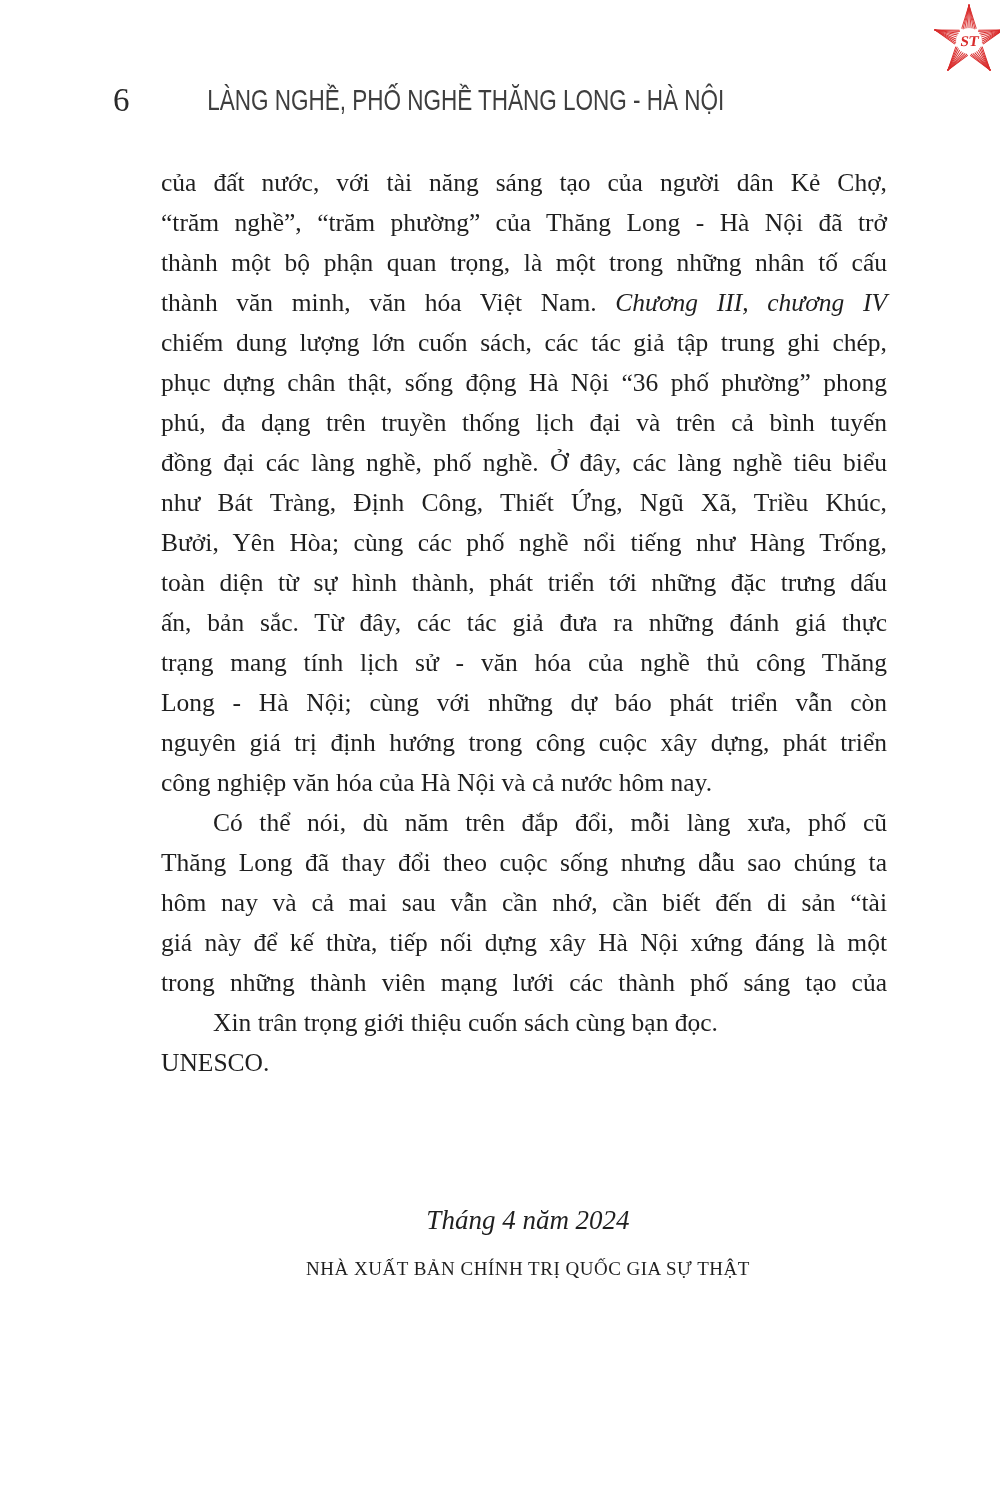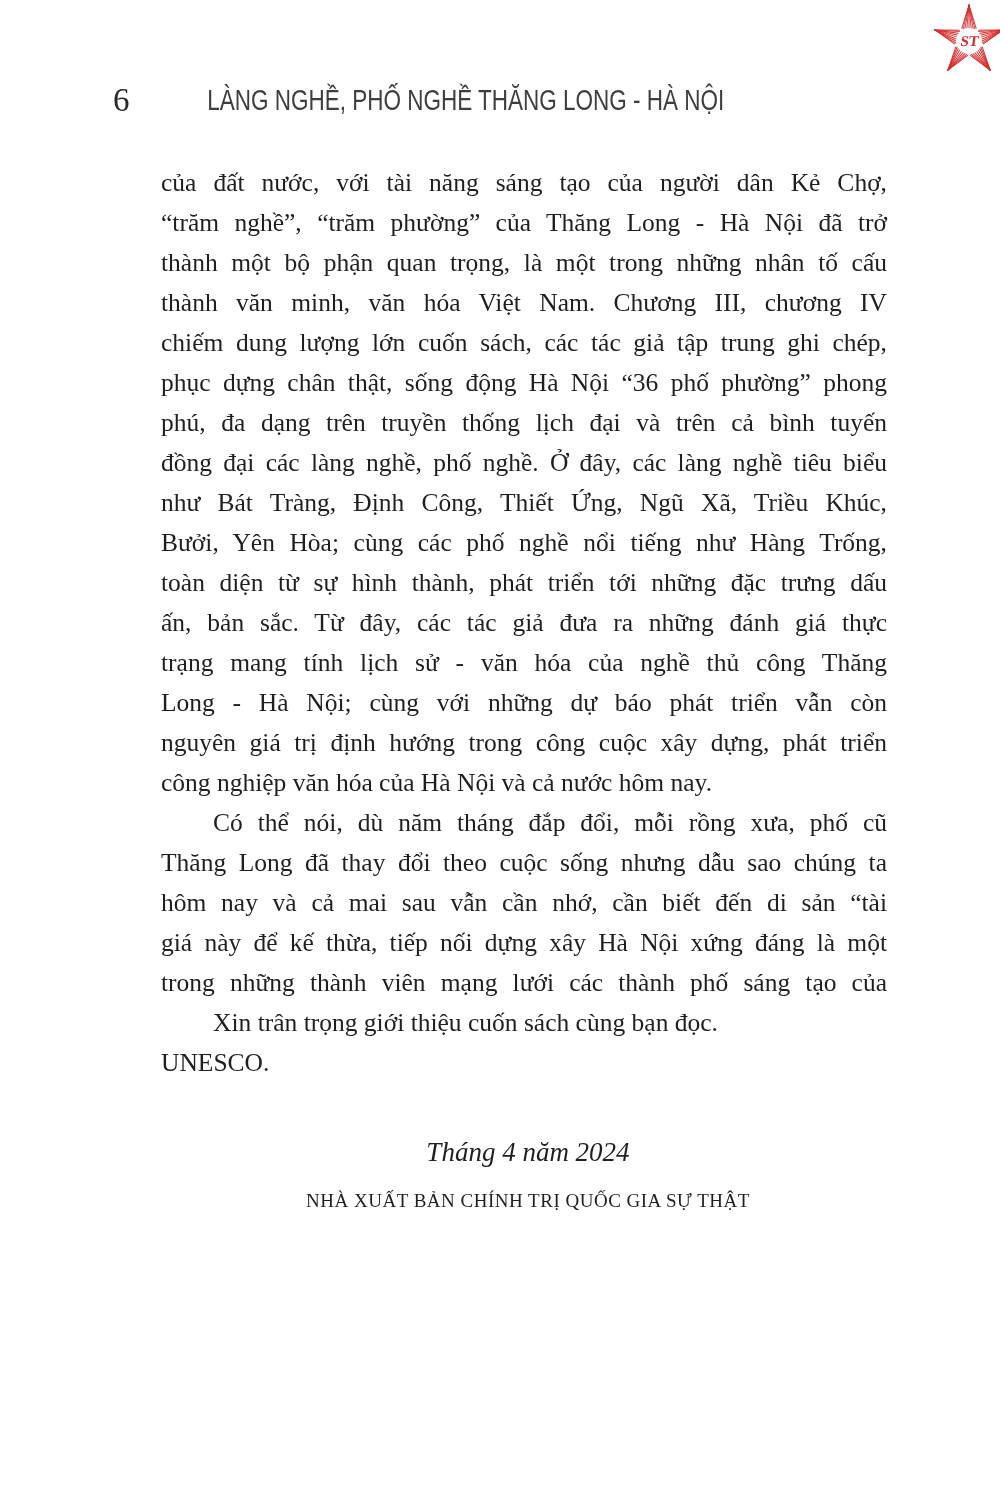--- a/index.html
+++ b/index.html
@@ -58,26 +58,26 @@
   }
   .line {
     text-align: justify;
     text-align-last: justify;
     height: 40px;
     overflow: visible;
     margin-left: 48px;
   }
   .line.indent { text-indent: 52px; }
   .line.plast { text-align-last: left; }
-  .it { }
+  .it { font-style: italic; }
 
   
   .signature {
     position: absolute;
-    top: 1128px;
+    top: 1196px;
     left: 169px;
     width: 718px;
     text-align: center;
   }
   .sig-date {
     font-style: italic;
     font-size: 27px;
     line-height: 48px;
   }
   .sig-pub {
@@ -140,21 +140,21 @@
       <div class="line"><span>phú, đa dạng trên truyền thống lịch đại và trên cả bình tuyến</span></div>
       <div class="line"><span>đồng đại các làng nghề, phố nghề. Ở đây, các làng nghề tiêu biểu</span></div>
       <div class="line"><span>như Bát Tràng, Định Công, Thiết Ứng, Ngũ Xã, Triều Khúc,</span></div>
       <div class="line"><span>Bưởi, Yên Hòa; cùng các phố nghề nổi tiếng như Hàng Trống,</span></div>
       <div class="line"><span>toàn diện từ sự hình thành, phát triển tới những đặc trưng dấu</span></div>
       <div class="line"><span>ấn, bản sắc. Từ đây, các tác giả đưa ra những đánh giá thực</span></div>
       <div class="line"><span>trạng mang tính lịch sử - văn hóa của nghề thủ công Thăng</span></div>
       <div class="line"><span>Long - Hà Nội; cùng với những dự báo phát triển vẫn còn</span></div>
       <div class="line"><span>nguyên giá trị định hướng trong công cuộc xây dựng, phát triển</span></div>
       <div class="line plast"><span>công nghiệp văn hóa của Hà Nội và cả nước hôm nay.</span></div>
-      <div class="line indent"><span>Có thể nói, dù năm tháng đắp đổi, mỗi rồng xưa, phố cũ</span></div>
+      <div class="line indent"><span>Có thể nói, dù năm trên đắp đổi, mỗi làng xưa, phố cũ</span></div>
       <div class="line"><span>Thăng Long đã thay đổi theo cuộc sống nhưng dẫu sao chúng ta</span></div>
       <div class="line"><span>hôm nay và cả mai sau vẫn cần nhớ, cần biết đến di sản “tài</span></div>
       <div class="line"><span>giá này để kế thừa, tiếp nối dựng xây Hà Nội xứng đáng là một</span></div>
       <div class="line"><span>trong những thành viên mạng lưới các thành phố sáng tạo của</span></div>
       <div class="line indent plast"><span>Xin trân trọng giới thiệu cuốn sách cùng bạn đọc.</span></div>
       <div class="line plast"><span>UNESCO.</span></div>
     </div>
 
   <div class="signature">
     <div class="sig-date">Tháng 4 năm 2024</div>

